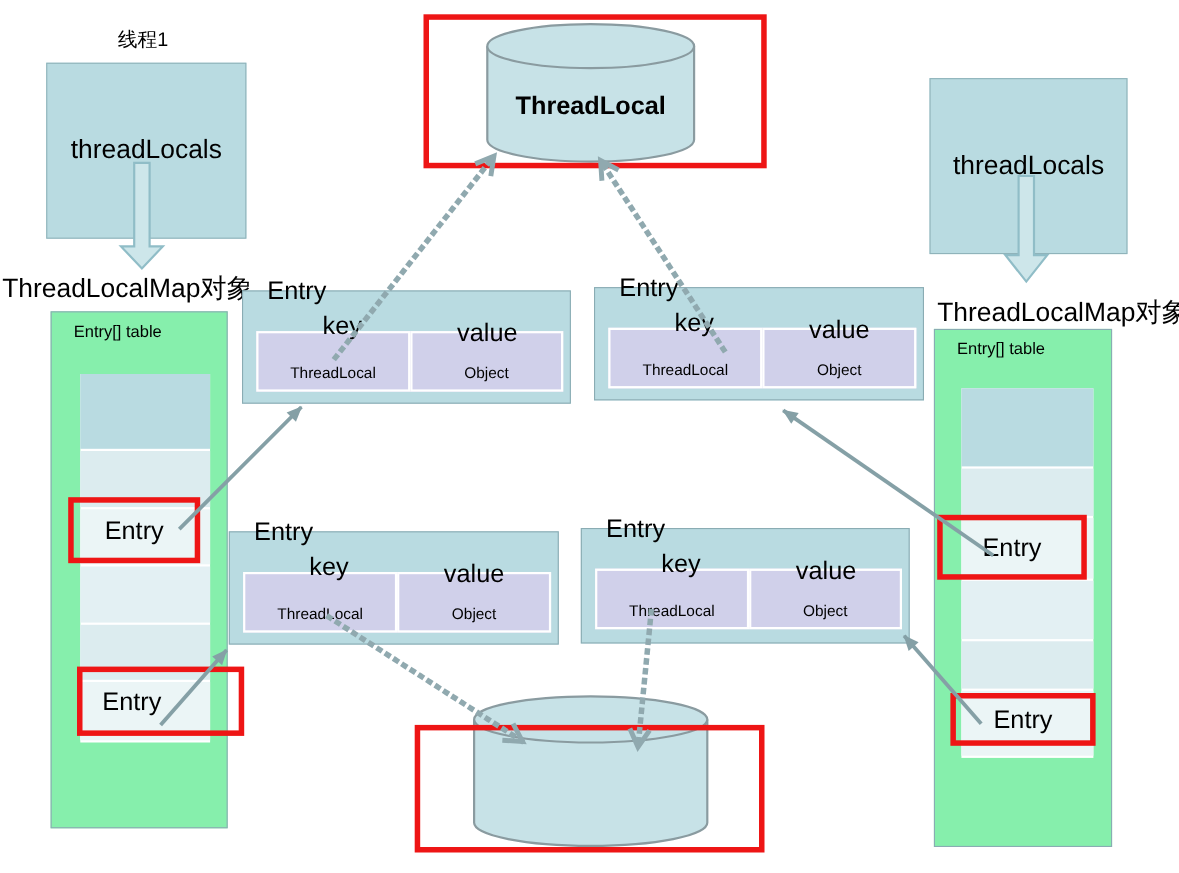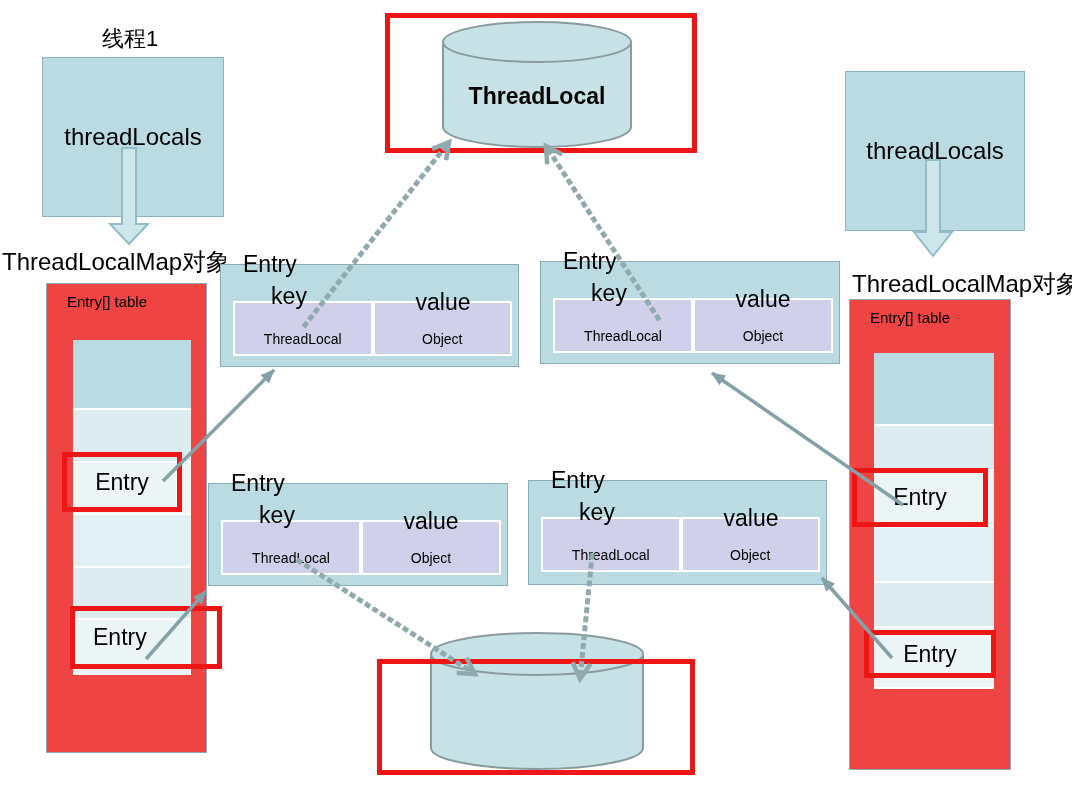--- a/index.html
+++ b/index.html
@@ -1,40 +1,40 @@
 <!DOCTYPE html>
 <html><head>
 <meta charset="utf-8">
 <style>
   html,body{margin:0;padding:0;background:#ffffff;}
   #stage{position:relative;width:1072px;height:794px;background:#fff;overflow:hidden;
          font-family:"Liberation Sans","DejaVu Sans",sans-serif;color:#000;}
   .abs{position:absolute;}
   
-  .thread-title{font-size:22px;text-align:center;}
+  .thread-title{font-size:18px;text-align:center;}
   .thread-box{background:#b9dbe1;border:1.5px solid #8fb3ba;display:flex;align-items:center;justify-content:center;
               font-size:24px;}
   .map-title{font-size:24px;white-space:nowrap;}
-  .map-box{background:#ef4444;border:1.5px solid #8aacb3;}
+  .map-box{background:#86efac;border:1.5px solid #8aacb3;}
   .array-label{position:absolute;top:9px;left:20px;font-size:15px;}
   .column{position:absolute;background:#fff;}
   .slot{width:100%;margin-bottom:2px;}
   .s-teal{background:#b9dbe1;}
   .s-l1{background:#dcecef;}
   .s-l2{background:#ebf5f6;}
   .s-l3{background:#e3f0f3;}
   
   .redbox{border:5px solid #ee1515;z-index:5;display:flex;align-items:center;justify-content:center;
           font-size:23px;box-sizing:border-box;background:transparent;}
   .redbox.empty{display:block;}
   .redbox.padleft{justify-content:flex-start;padding-left:18px;}
   
   .etable{background:#b9dbe1;border:1.5px solid #8aacb3;z-index:2;}
   .etable .elabel{position:absolute;top:-14px;left:22px;font-size:23px;background:transparent;}
-  .etable .khead{position:absolute;top:18px;left:28px;width:80px;text-align:center;font-size:23px;z-index:3;}
+  .etable .khead{position:absolute;top:18px;left:28px;width:80px;text-align:right;font-size:23px;z-index:3;}
   .etable .vhead{position:absolute;top:24px;left:182px;width:80px;text-align:center;font-size:23px;z-index:3;}
   .etable .row{position:absolute;left:12px;right:6px;top:36px;height:55px;background:#fff;display:flex;}
   .etable .cell{flex:1;background:#d0d0ea;border:2px solid #fff;display:flex;align-items:flex-end;
                 justify-content:center;font-size:14px;padding-bottom:7px;}
   
   .cyl-label{font-size:23px;font-weight:bold;text-align:center;z-index:6;}
   svg{position:absolute;left:0;top:0;pointer-events:none;}
   #layer-under{z-index:1;}
   #layer-over{z-index:10;}
   .z2{z-index:2;}

